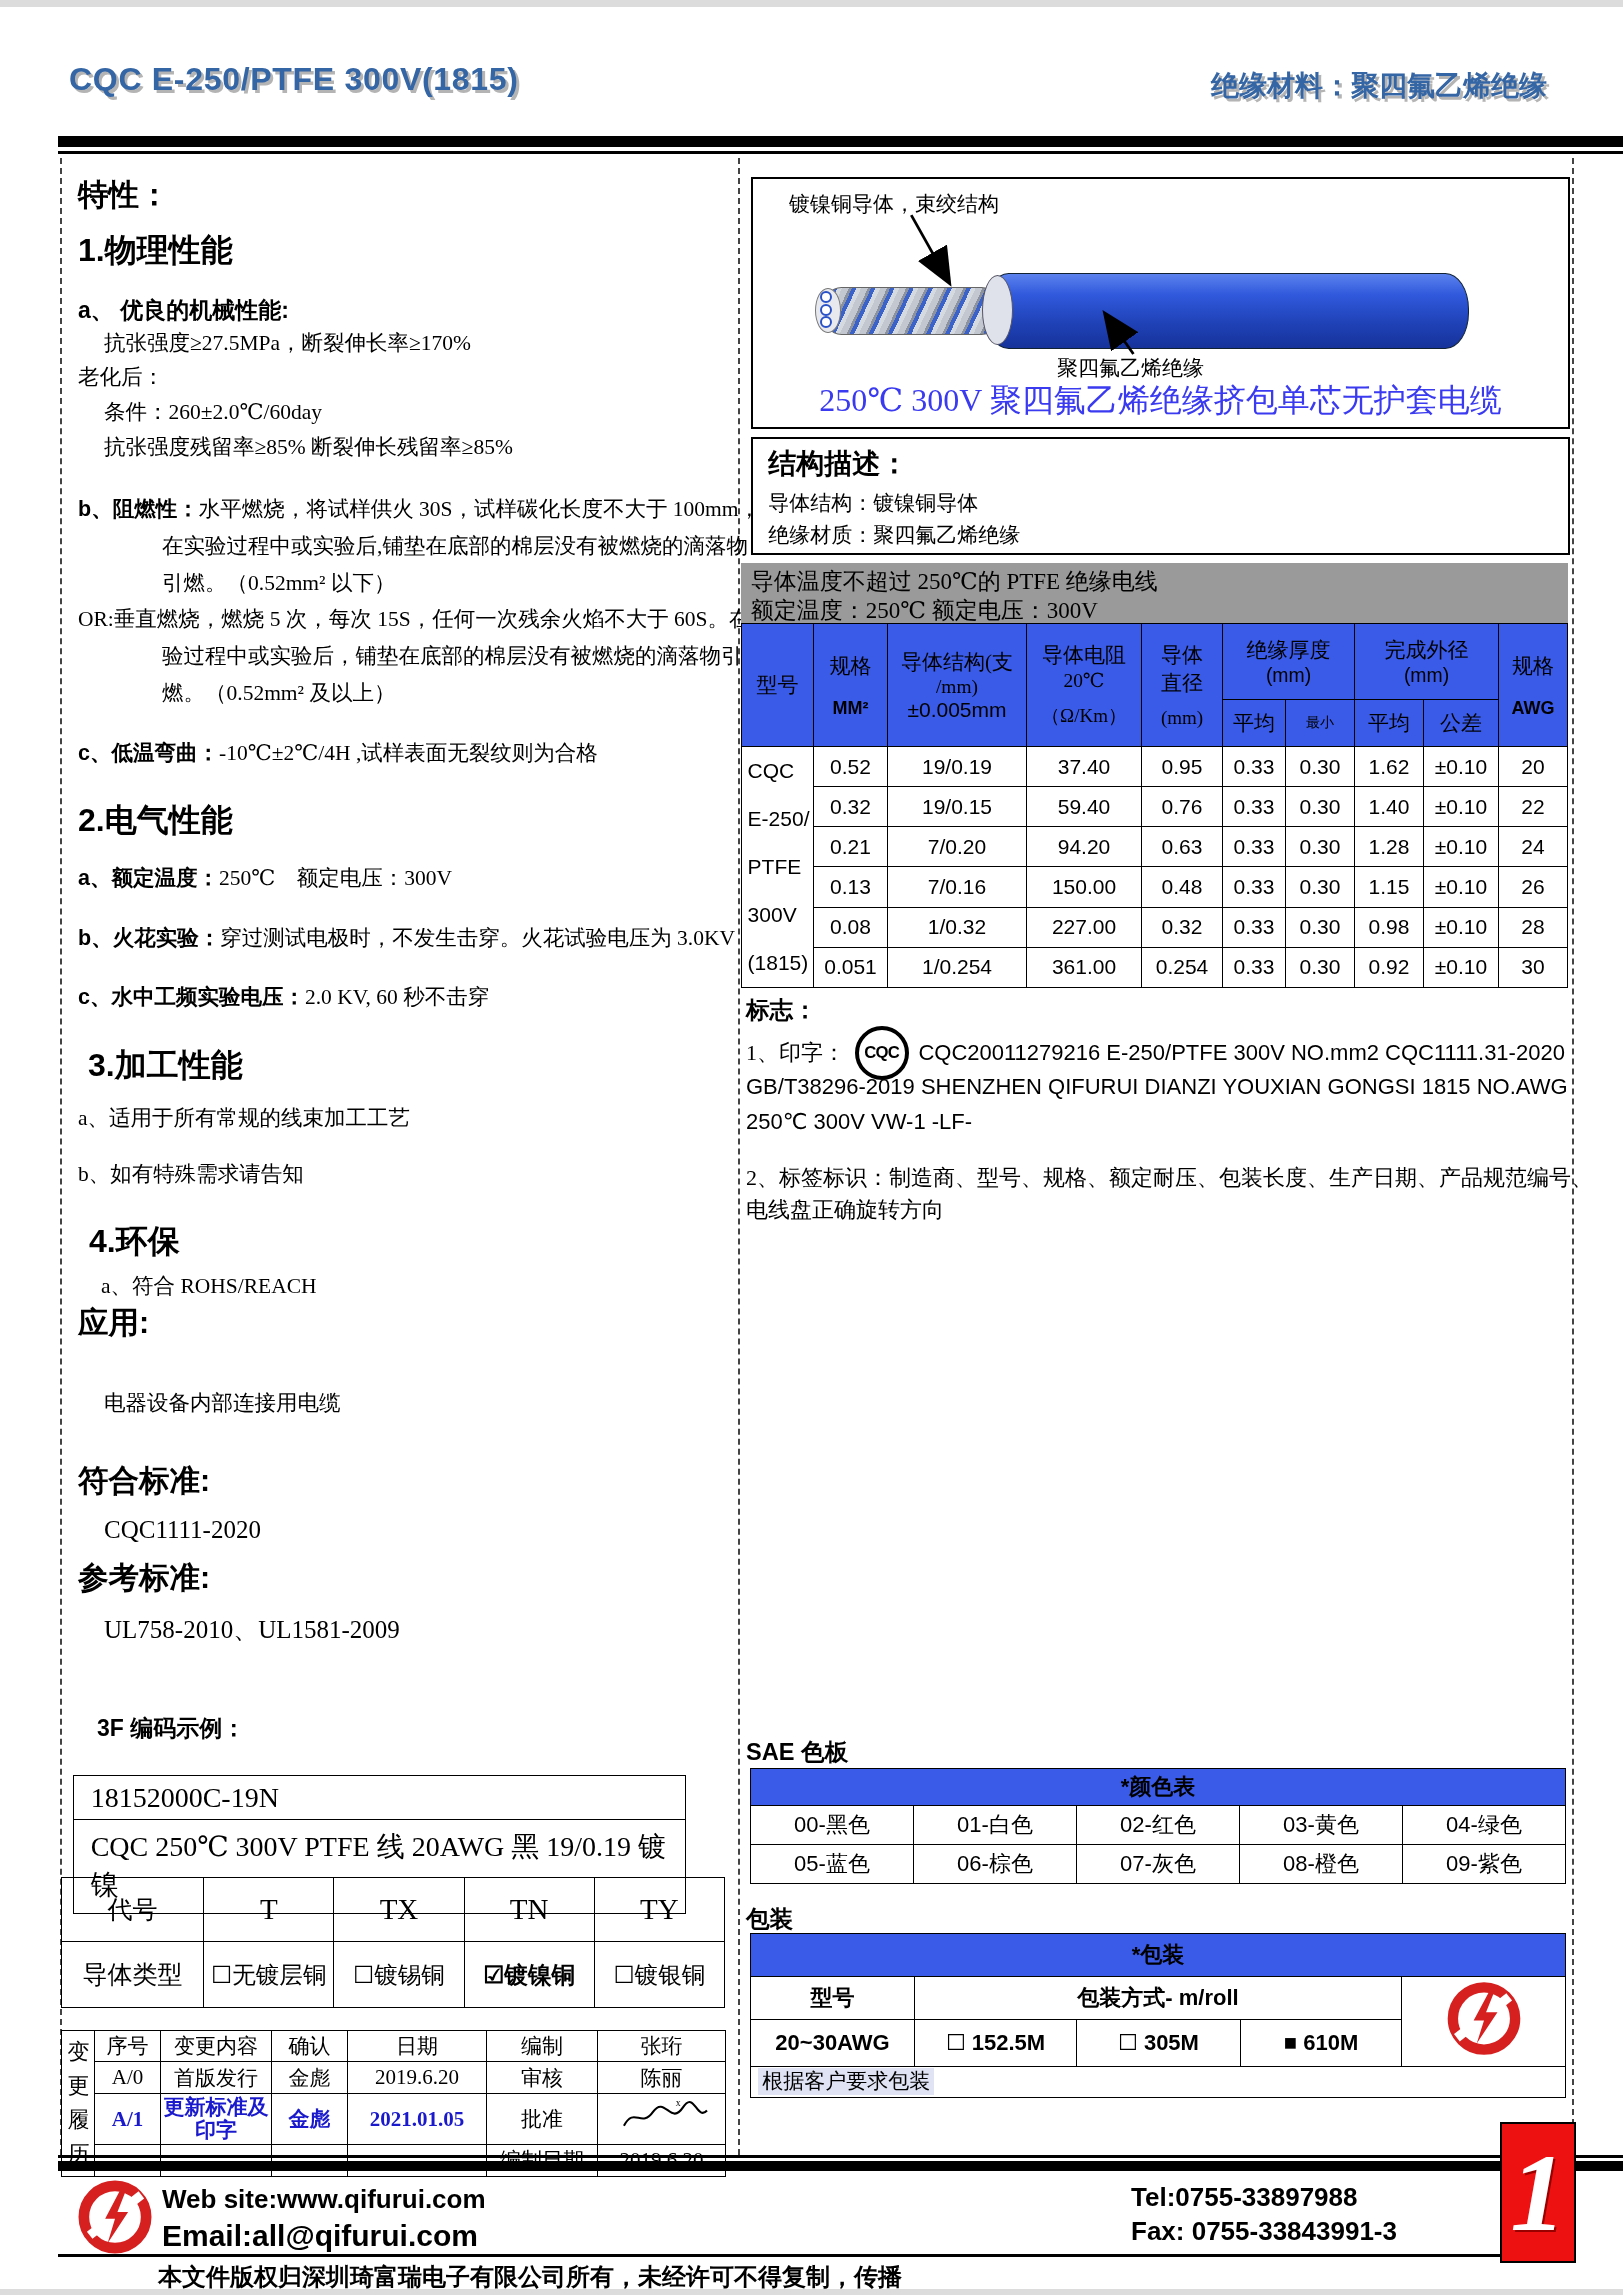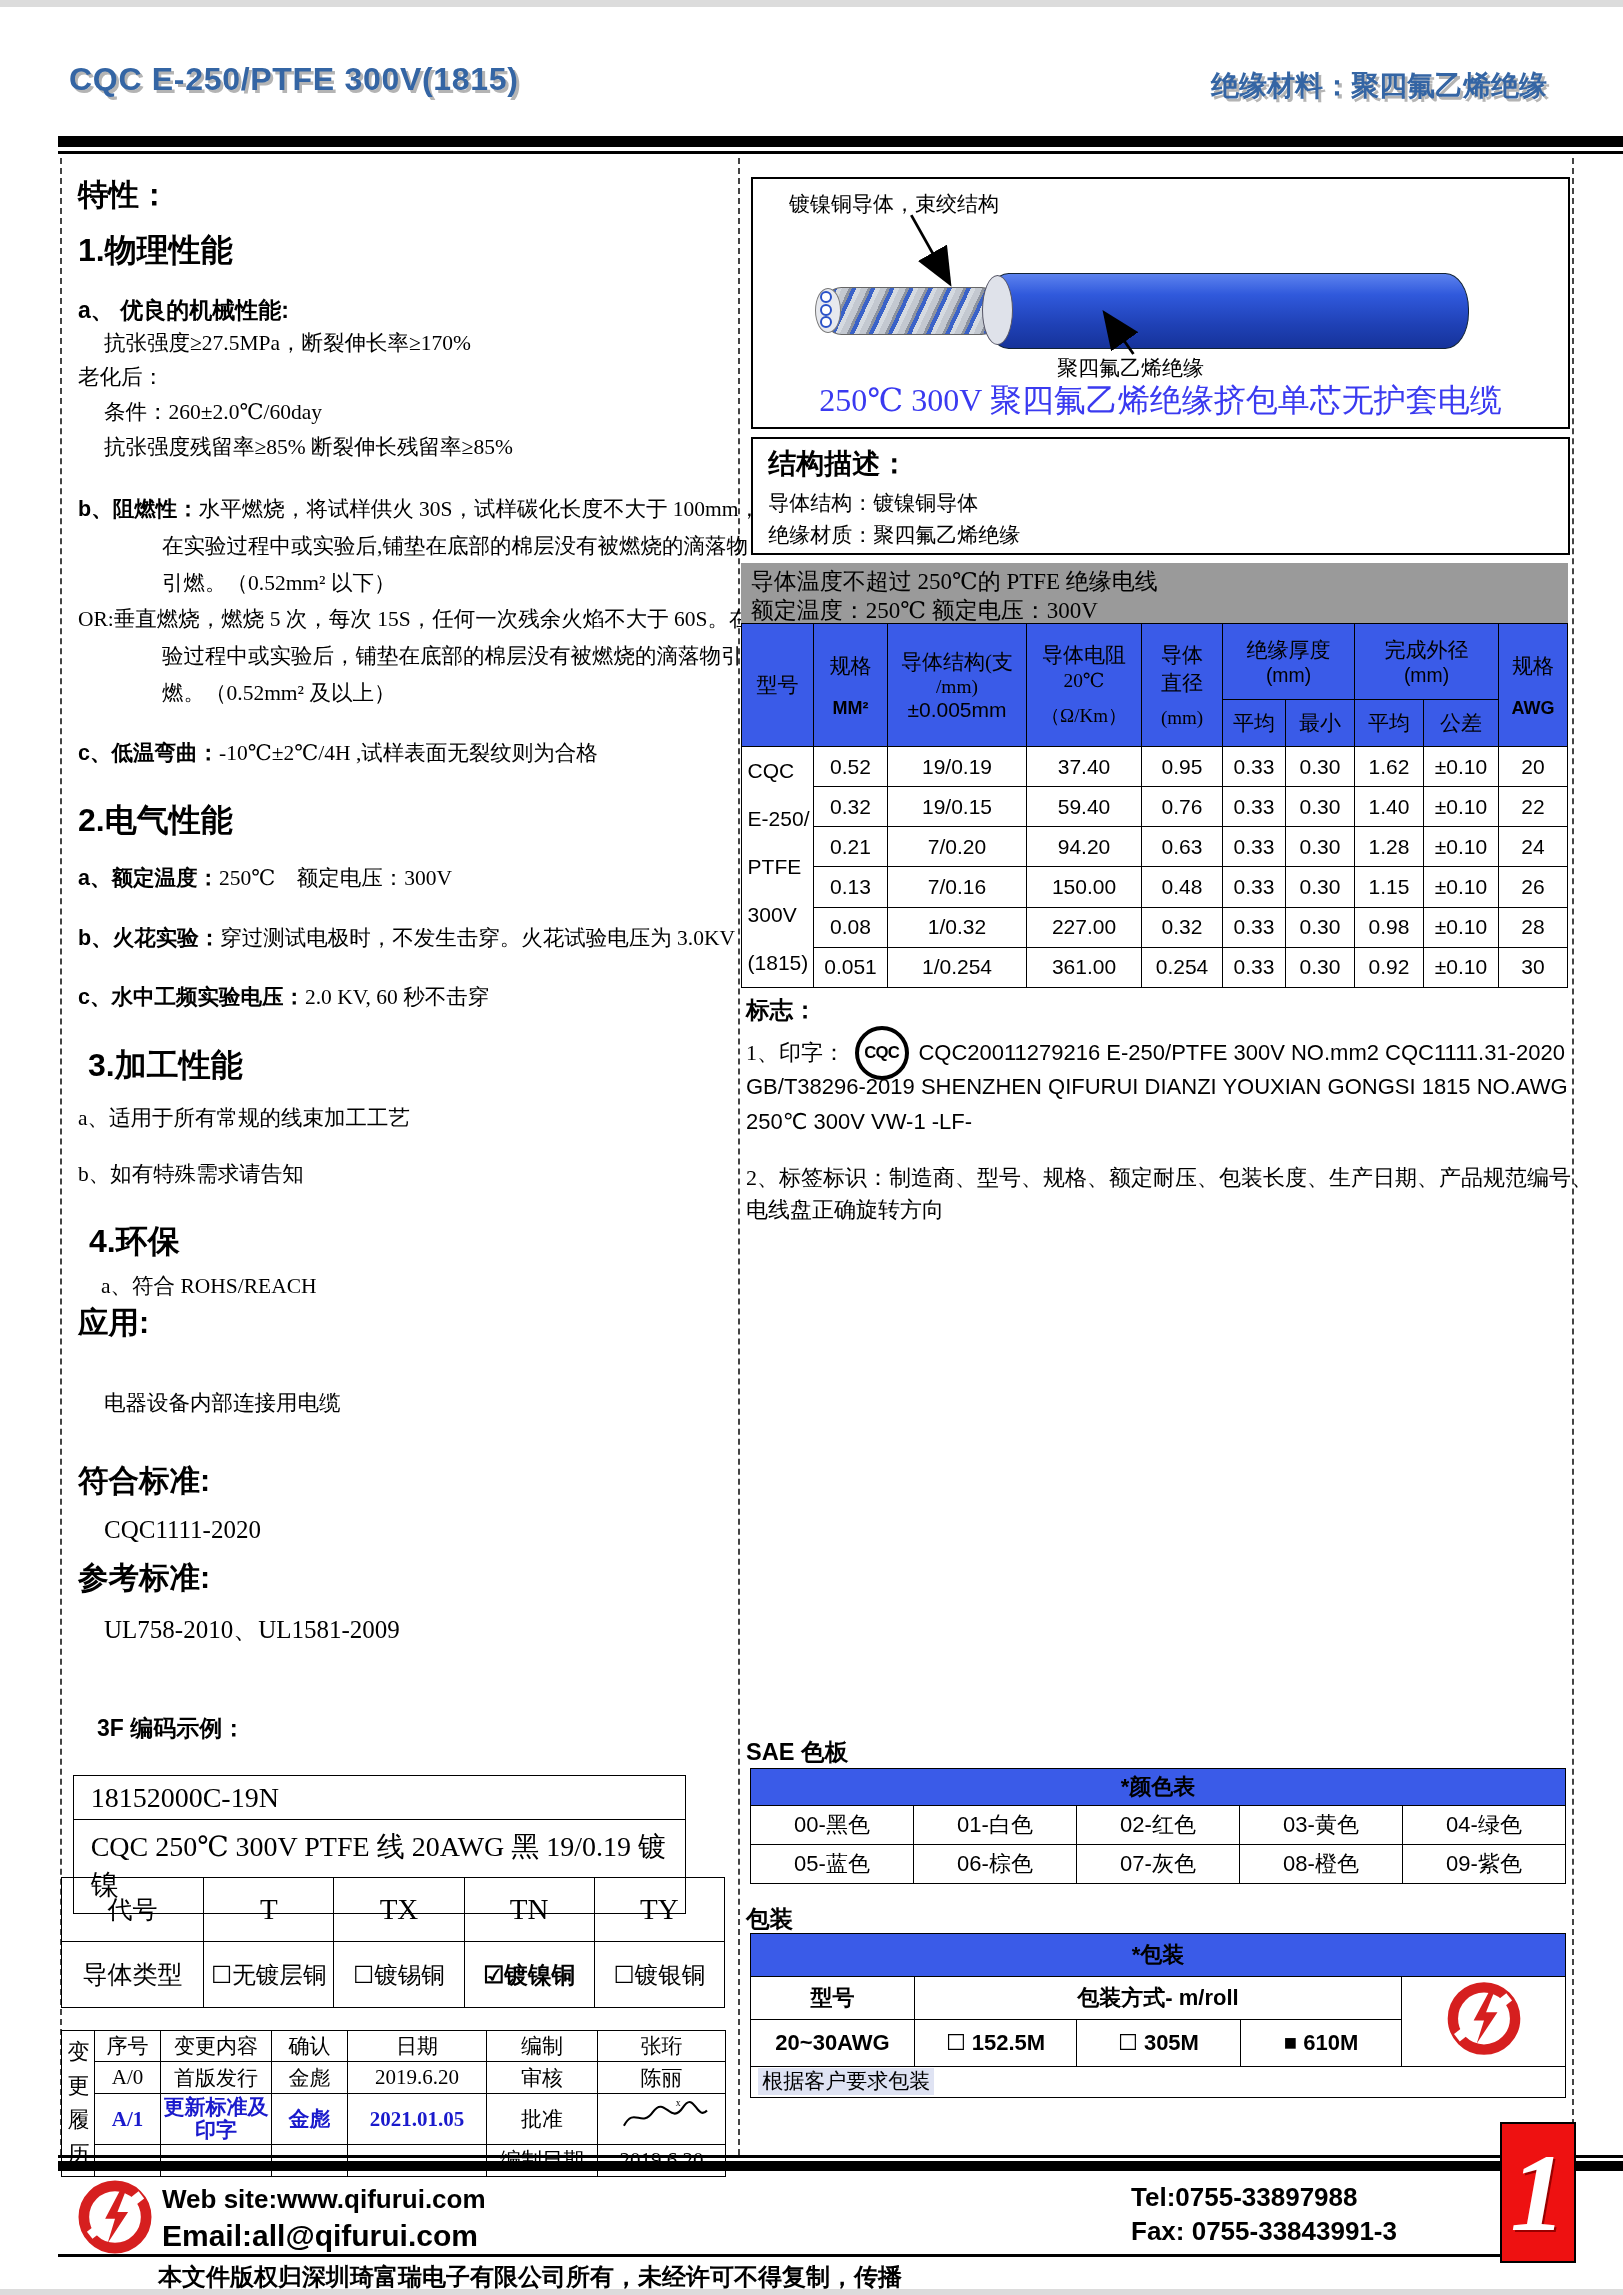--- a/index.html
+++ b/index.html
@@ -285,21 +285,21 @@
         <div class="serif" style="font-size:21px;">完成外径</div>
         <div style="font-size:19.4px;">(mm)</div>
       </td>
       <td class="hd" rowspan="2">
         <div class="serif" style="font-size:21px;">规格</div>
         <div class="b" style="font-size:18px;margin-top:18px;">AWG</div>
       </td>
     </tr>
     <tr style="height:47px;">
       <td class="hd serif" style="font-size:21px;">平均</td>
-      <td class="hd serif" style="font-size:21px;">最小</td>
+      <td class="hd serif" style="font-size:14px;">最小</td>
       <td class="hd serif" style="font-size:21px;">平均</td>
       <td class="hd serif" style="font-size:21px;">公差</td>
     </tr>
     <tr style="height:40px;">
       <td rowspan="6" style="text-align:left;padding-left:5.6px;">
         <div style="font-size:21px;line-height:48px;">CQC</div>
         <div style="font-size:21px;line-height:48px;">E-250/</div>
         <div style="font-size:21px;line-height:48px;">PTFE</div>
         <div style="font-size:21px;line-height:48px;">300V</div>
         <div style="font-size:21px;line-height:48px;">(1815)</div>

